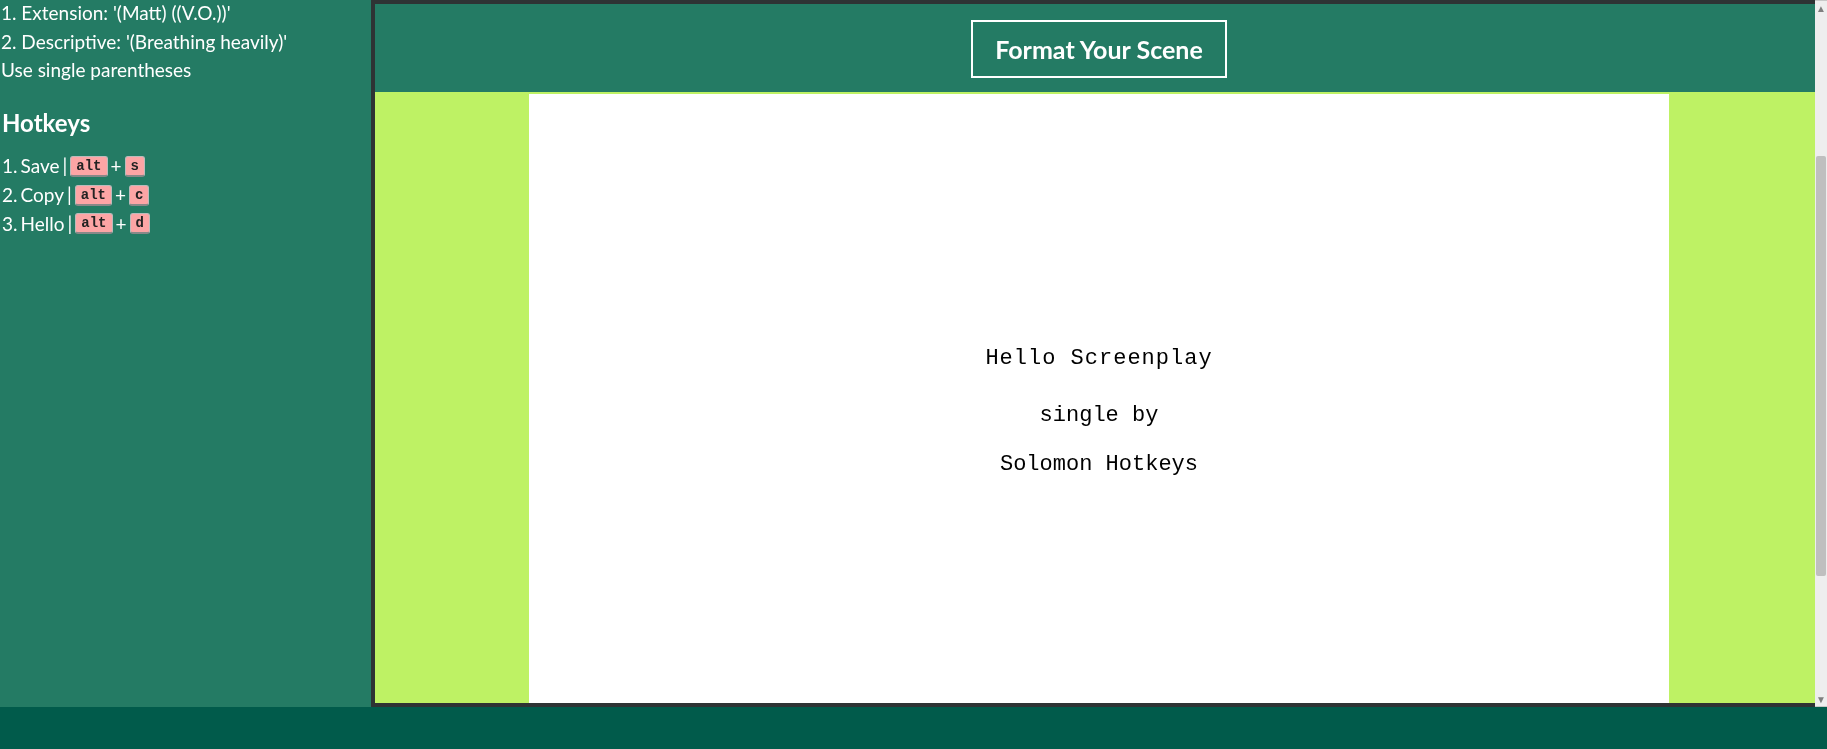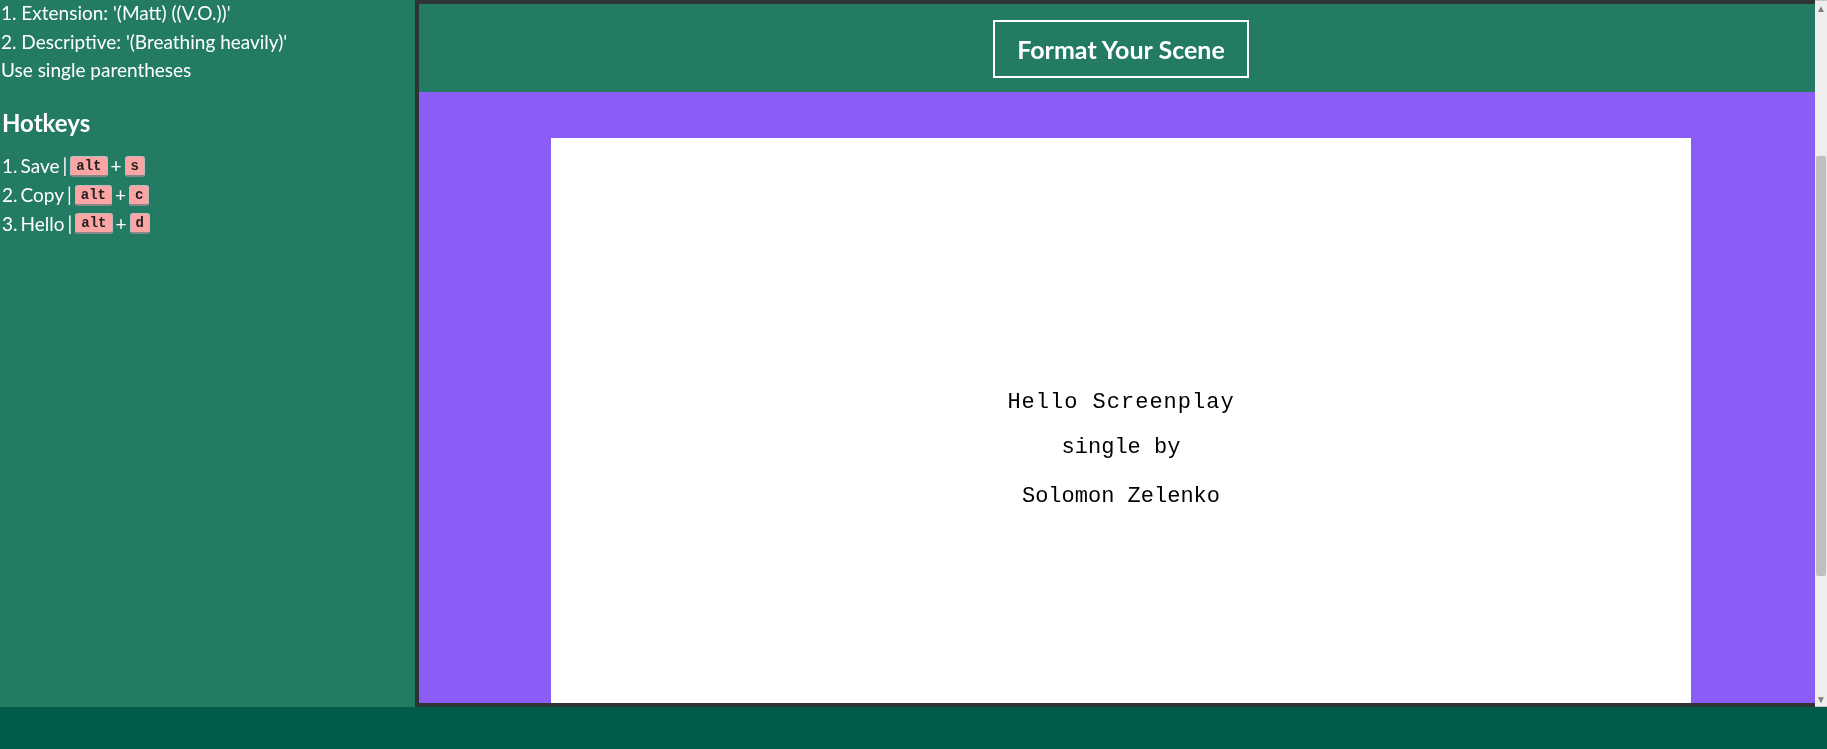--- a/index.html
+++ b/index.html
@@ -1,19 +1,18 @@
 <!DOCTYPE html>
 <html><head>
   <meta charset="utf-8">
   <style>
     * {
       margin: 0;
       padding: 0;
       box-sizing: border-box;
-      gap: 44px;
     }
     body {
       font-family: "Lato", "Helvetica Neue", Arial, sans-serif;
       background: #247b64;
       width: 1827px;
       height: 749px;
       overflow: hidden;
       position: relative;
     }
     .container {
@@ -55,21 +54,21 @@
       border-bottom: 2px solid #888;
       border-radius: 3px;
       font-family: "Courier New", monospace;
       font-size: 14px;
       font-weight: 700;
       padding: 0 5px;
       line-height: 18px;
     }
     .main {
       flex: 1;
-      background: #8b5cf6;
+      background: #bef264;
       border: 4px solid #2e3334;
       height: 100%;
       display: flex;
       flex-direction: column;
       overflow: hidden;
     }
     .toolbar {
       background: #247b64;
       text-align: center;
       padding: 16px 0 14px 0;
@@ -104,21 +103,21 @@
       background: #ffffff;
       width: 1140px;
       height: 100%;
       text-align: center;
       font-family: "Courier New", Courier, monospace;
       font-size: 22px;
       color: #000;
       padding-top: 252px;
     }
     .script-title {
-      margin-bottom: 20px;
+      margin-bottom: 32px;
       letter-spacing: 1px;
     }
     .script-by {
       margin-bottom: 24px;
     }
     .script-author {
     }
     .footer {
       position: absolute;
       left: 0;
@@ -197,21 +196,21 @@
   </aside>
 
   <main class="main">
     <div class="toolbar">
       <button class="format-btn">Format Your Scene</button>
     </div>
     <div class="page-area">
       <div class="page">
         <div class="script-title">Hello Screenplay</div>
         <div class="script-by">single by</div>
-        <div class="script-author">Solomon Zelenko</div>
+        <div class="script-author">Solomon Hotkeys</div>
       </div>
     </div>
   </main>
 </div>
 
 <div class="footer"></div>
 
 <div class="scrollbar">
   <div class="scroll-arrow-up">▲</div>
   <div class="scroll-thumb"></div>

